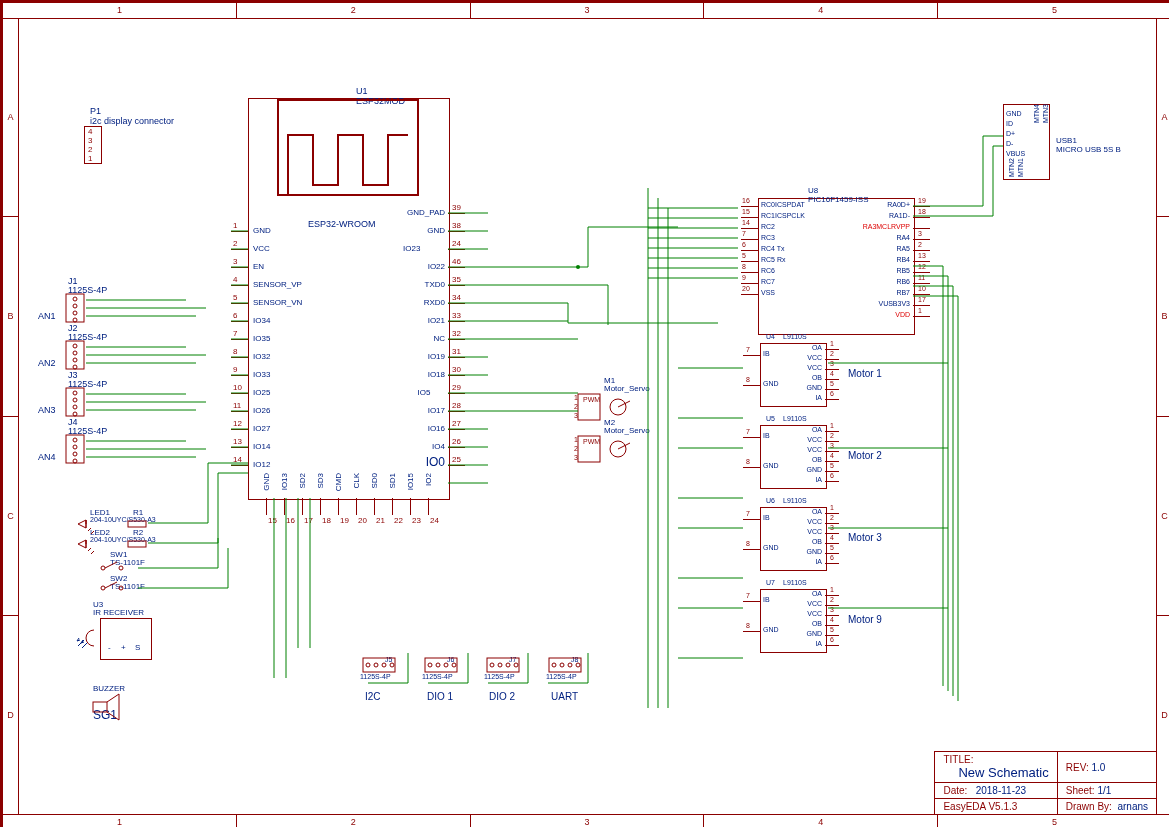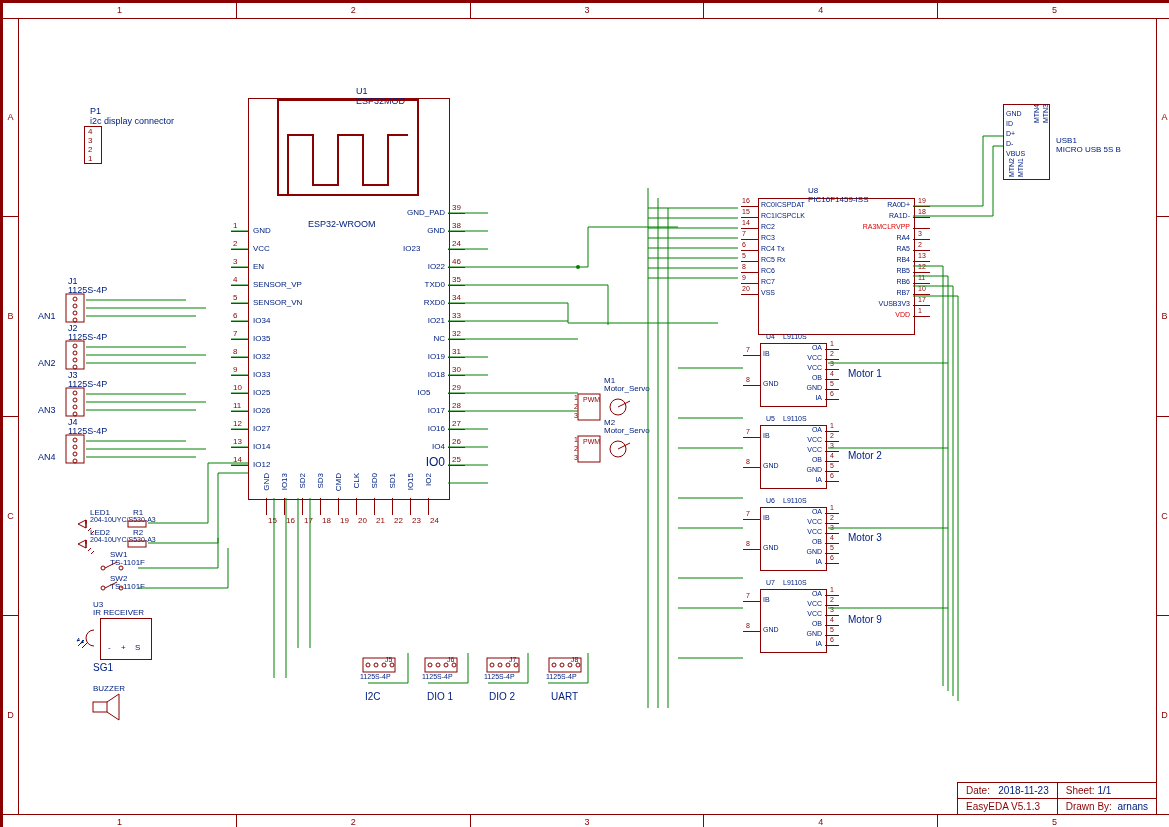--- a/index.html
+++ b/index.html
@@ -136,21 +136,21 @@
 <div class="t db" style="left:90px;top:625px;font-size:8px">-</div>
 <div class="t db" style="left:103px;top:625px;font-size:8px">+</div>
 <div class="t db" style="left:117px;top:625px;font-size:8px">S</div>
 <svg style="left:58px;top:608px" width="24" height="24">
         <g stroke="#002080" fill="none">
           <path d="M2 20 l6 -6 M4 14 l-3 1 l2 -3 M6 22 l6 -6 M8 16 l-3 1 l2 -3"></path>
           <path d="M18 4 a8 8 0 0 0 0 16" stroke="#8B0000"></path>
         </g>
       </svg>
 
-<div class="t db" style="left:75px;top:644px;font-size:10px">SG1</div>
+<div class="t db" style="left:75px;top:690px;font-size:12px">SG1</div>
 <div class="t db" style="left:75px;top:666px;font-size:8px">BUZZER</div>
 <svg style="left:75px;top:676px" width="40" height="26">
         <g stroke="#8B0000" fill="none">
           <rect x="0" y="8" width="14" height="10"></rect>
           <path d="M14 8 l12 -8 v26 l-12 -8"></path>
         </g>
       </svg>
 
 <div class="box" style="left:230px;top:80px;width:200px;height:400px"></div>
 <div class="t db" style="left:338px;top:68px">U1</div>
@@ -568,20 +568,24 @@
 <path d="M895 188 h70 v-70 h20 M895 198 h80 v-70 h10 M895 248 h30 v420 M895 258 h35 v415 M895 268 h40 v410 M895 278 h45 v405"></path>
 <path d="M660 350 h65 M660 400 h65 M660 430 h65 M660 480 h65 M660 510 h65 M660 560 h65 M660 590 h65 M660 640 h65"></path>
 <path d="M810 345 h120 M810 430 h120 M810 510 h120 M810 590 h120"></path>
 <path d="M130 505 h60 v-60 h40 M130 525 h70 v-70 h30 M120 550 h80 v-30 M120 570 h90 v-40"></path>
 </g>
 <circle cx="560" cy="249" r="2" fill="#008000"></circle>
 </svg>
 
 <table class="title-block" style="border-collapse:collapse">
 <tbody>
+          <tr>
+            <td colspan="3"><span>TITLE:</span><br><span style="color:#002080;font-size:13px;padding-left:15px">New Schematic</span></td>
+            <td><span>REV:</span> <span class="db">1.0</span></td>
+          </tr>
 <tr>
             <td colspan="3"><span>Date:</span>&nbsp;&nbsp;&nbsp;<span class="db">2018-11-23</span></td>
             <td><span>Sheet:</span> <span class="db">1/1</span></td>
           </tr>
 <tr>
             <td colspan="2">EasyEDA V5.1.3</td>
             <td colspan="2"><span>Drawn By:</span>&nbsp;&nbsp;<span class="db">arnans</span></td>
           </tr>
 </tbody>
       </table>

